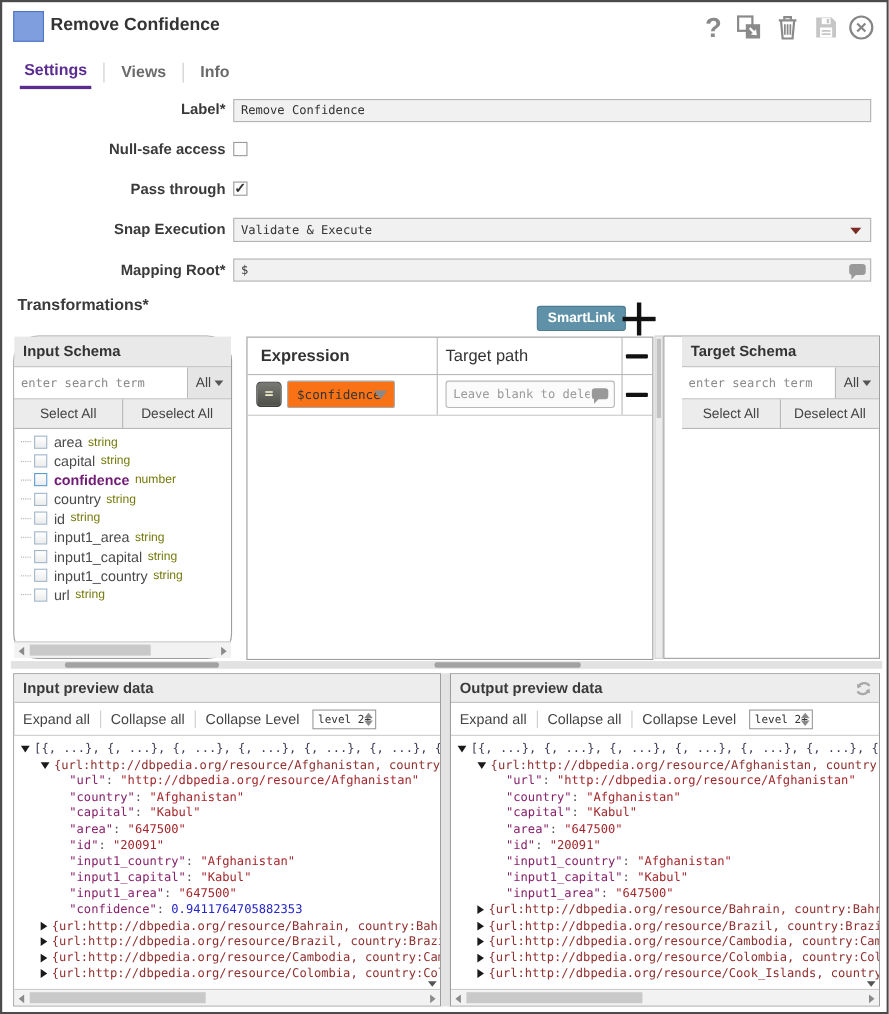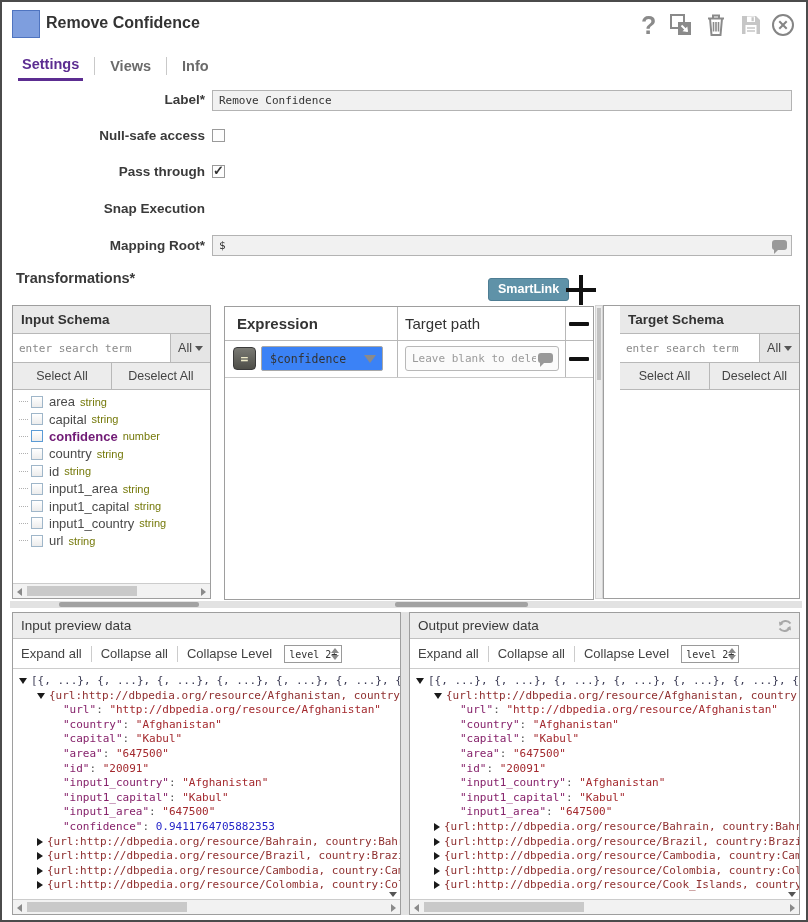--- a/index.html
+++ b/index.html
@@ -32,21 +32,21 @@
                  border-top:5px solid #999;border-right:5px solid transparent;}
   
   .translabel{left:14px;top:268px;font-size:14.5px;font-weight:bold;color:#3a3a3a;}
   .smartlink{left:486px;top:276px;height:21px;line-height:21px;padding:0 9px;background:#5f92a8;border:1px solid #4e7d93;
              border-radius:3px;color:#fff;font-size:12.5px;font-weight:bold;}
   .plus{left:564px;top:272px;width:30px;height:32px;}
   .plus::before{content:"";position:absolute;left:13px;top:1px;width:4px;height:30px;background:#111;}
   .plus::after{content:"";position:absolute;left:0px;top:14px;width:30px;height:4px;background:#111;}
   
   .spanel{top:303px;height:294px;background:#fff;border:1px solid #9e9e9e;box-sizing:border-box;}
-  #input-spanel{left:10px;width:199px;}
+  #input-spanel{left:10px;width:199px;border-radius:23px;}
   #target-spanel{left:601px;width:197px;padding-left:16px;}
   .sphead{height:27px;line-height:27px;background:#e9e9e9;border-bottom:1px solid #b8b8b8;
           font-size:13.5px;font-weight:bold;color:#333;padding-left:8px;}
   .spsearch{position:relative;height:28px;border-bottom:1px solid #b8b8b8;}
   .spsearch input{position:absolute;left:0;top:0;width:calc(100% - 39px);height:100%;border:none;
           border-right:1px solid #b8b8b8;box-sizing:border-box;padding:0 6px;background:#fff;
           font-family:"DejaVu Sans Mono",monospace;font-size:11px;color:#333;outline:none;}
   .spsearch input::placeholder{color:#8a8a8a;}
   .allbox{position:absolute;right:0;top:0;width:39px;height:100%;background:#e5e5e5;display:flex;
           align-items:center;justify-content:center;gap:3px;font-size:12.5px;color:#444;}
@@ -73,42 +73,42 @@
   .mhe{position:absolute;left:12px;top:0;line-height:33px;font-size:15px;font-weight:bold;color:#333;}
   .mht{position:absolute;left:180px;top:0;line-height:33px;font-size:15px;font-weight:normal;color:#333;}
   .vline1{position:absolute;left:172px;top:0;width:1px;height:70px;background:#b8b8b8;}
   .vline2{position:absolute;left:340px;top:0;width:1px;height:70px;background:#b8b8b8;}
   .minus{width:20px;height:4px;background:#111;border-radius:1px;}
   .mh-minus{position:absolute;left:344px;top:15px;}
   .mrow{position:absolute;left:0;top:34px;width:100%;height:36px;border-bottom:1px solid #c9c9c9;}
   .eqbtn{position:absolute;left:8px;top:6px;width:23px;height:23px;border-radius:4px;box-sizing:border-box;
          background:linear-gradient(#7a7a74,#4e4e48);border:1px solid #3a3a3a;color:#f0ecca;
          font-family:"DejaVu Sans Mono",monospace;font-size:13px;font-weight:bold;text-align:center;line-height:21px;}
-  .mdrop{position:absolute;left:36px;top:5px;width:122px;height:25px;background:#3b82f6;border:1px solid #a8a8a8;
+  .mdrop{position:absolute;left:36px;top:5px;width:98px;height:25px;background:#f97316;border:1px solid #a8a8a8;
          border-radius:2px;box-sizing:border-box;}
   .mdrop .dval{position:absolute;left:8px;top:5px;font-family:"DejaVu Sans Mono",monospace;font-size:11.5px;color:#333;}
   .mdrop .dcaret{position:absolute;right:6px;top:8px;width:0;height:0;border-left:6px solid transparent;border-right:6px solid transparent;border-top:8px solid #8a8a8a;}
   .mtarget{position:absolute;left:180px;top:5px;width:154px;height:25px;background:#fbfbfb;border:1px solid #b8b8b8;
            border-radius:3px;box-sizing:border-box;overflow:hidden;}
   .mplace{position:absolute;left:6px;top:5px;width:124px;overflow:hidden;white-space:nowrap;
           font-family:"DejaVu Sans Mono",monospace;font-size:11px;color:#9a9a9a;}
   .mtarget .bubble{position:absolute;right:5px;top:6px;}
   .mr-minus{position:absolute;left:344px;top:16px;}
   .vscroll-mid{left:593px;top:303px;width:8px;height:294px;background:#ececec;border:1px solid #d4d4d4;box-sizing:border-box;}
   .vscroll-mid .vthumb{position:absolute;left:1px;top:2px;width:4px;height:72px;background:#c2c2c2;}
   
   .splitter{left:8px;top:599px;width:792px;height:7px;background:#e2e2e2;}
   .spl-th{position:absolute;top:1px;height:5px;background:#a2a2a2;border-radius:2px;}
   
   .pv{top:610px;height:303px;background:#fff;border:1px solid #9e9e9e;box-sizing:border-box;}
   #pv-in{left:10px;width:389px;}
   #pv-out{left:407px;width:391px;}
   .pvgap{left:399px;top:610px;width:8px;height:303px;background:#e3e3e3;}
   .pvhead{position:relative;height:25px;line-height:25px;background:#ededed;border-bottom:1px solid #c0c0c0;
-          font-size:13.5px;font-weight:normal;color:#3a3a3a;padding-left:8px;}
+          font-size:13.5px;font-weight:bold;color:#3a3a3a;padding-left:8px;}
   .refresh{position:absolute;right:6px;top:4px;width:16px;height:16px;}
   .pvtool{position:relative;height:29px;display:flex;align-items:center;font-size:13px;color:#444;padding-left:8px;}
   .tsep{width:1px;height:16px;background:#ccc;margin:0 9px;}
   .levelbox{position:relative;margin-left:12px;width:58px;height:18px;background:#fff;border:1px solid #9a9a9a;
             font-family:"DejaVu Sans Mono",monospace;font-size:10px;color:#333;line-height:18px;padding-left:4px;box-sizing:border-box;}
   .spin-up{position:absolute;right:2px;top:2px;width:0;height:0;border-left:4px solid transparent;border-right:4px solid transparent;border-bottom:5px solid #888;}
   .spin-dn{position:absolute;right:2px;bottom:2px;width:0;height:0;border-left:4px solid transparent;border-right:4px solid transparent;border-top:5px solid #888;}
   .pvbody{position:absolute;top:55px;left:0;right:0;bottom:14px;border-top:1px solid #ccc;overflow:hidden;padding-top:5px;background:#fff;}
   .pline{height:14.6px;line-height:14.6px;white-space:pre;overflow:hidden;
          font-family:"DejaVu Sans Mono",monospace;font-size:11px;}
@@ -179,20 +179,24 @@
   <div class="abs flabel" style="top:90px;">Label*</div>
   <input class="abs tinput" style="top: 88px;" value="Remove Confidence">
 
   <div class="abs flabel" style="top:126px;">Null-safe access</div>
   <div class="abs fcb" style="top:127px;"></div>
 
   <div class="abs flabel" style="top:162px;">Pass through</div>
   <div class="abs fcb checked" style="top:163px;"></div>
 
   <div class="abs flabel" style="top:199px;">Snap Execution</div>
+  <div class="abs fselect">
+    <span class="sval">Validate &amp; Execute</span>
+    <span class="caret-dn"></span>
+  </div>
 
   <div class="abs flabel" style="top:236px;">Mapping Root*</div>
   <input class="abs tinput" style="top: 233px;" value="$">
   <div class="abs bubble" style="left:770px;top:238px;"></div>
 
   <div class="abs translabel">Transformations*</div>
   <div class="abs smartlink">SmartLink</div>
   <div class="abs plus"></div>
 
   <div class="abs spanel" id="input-spanel">

